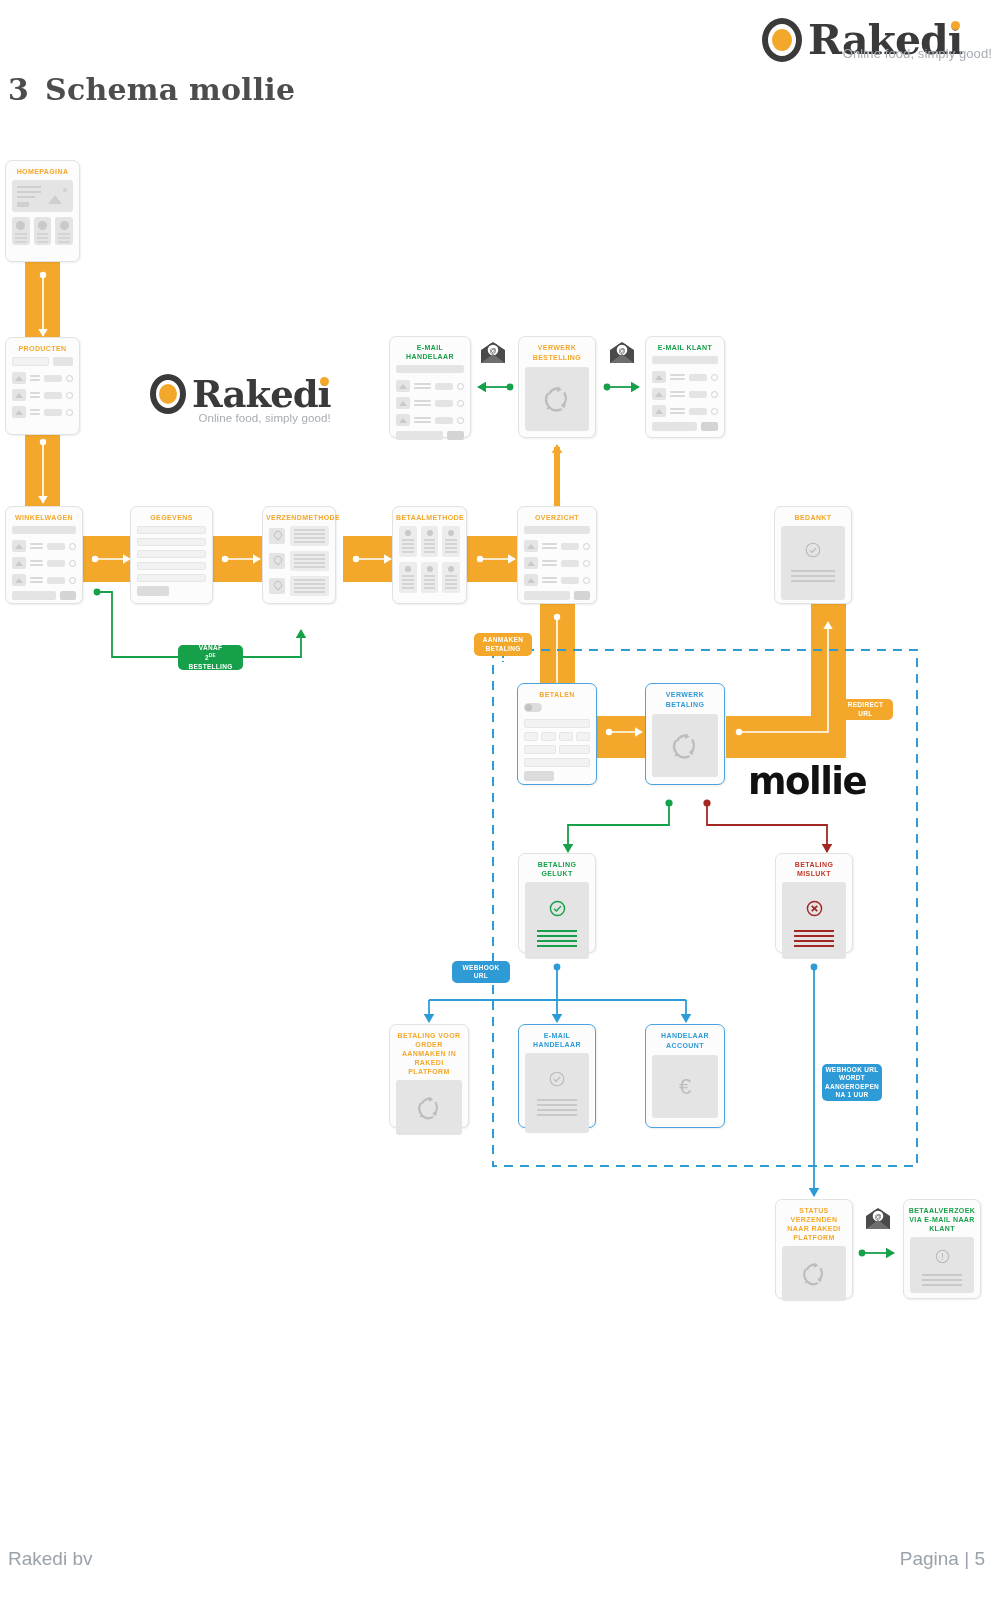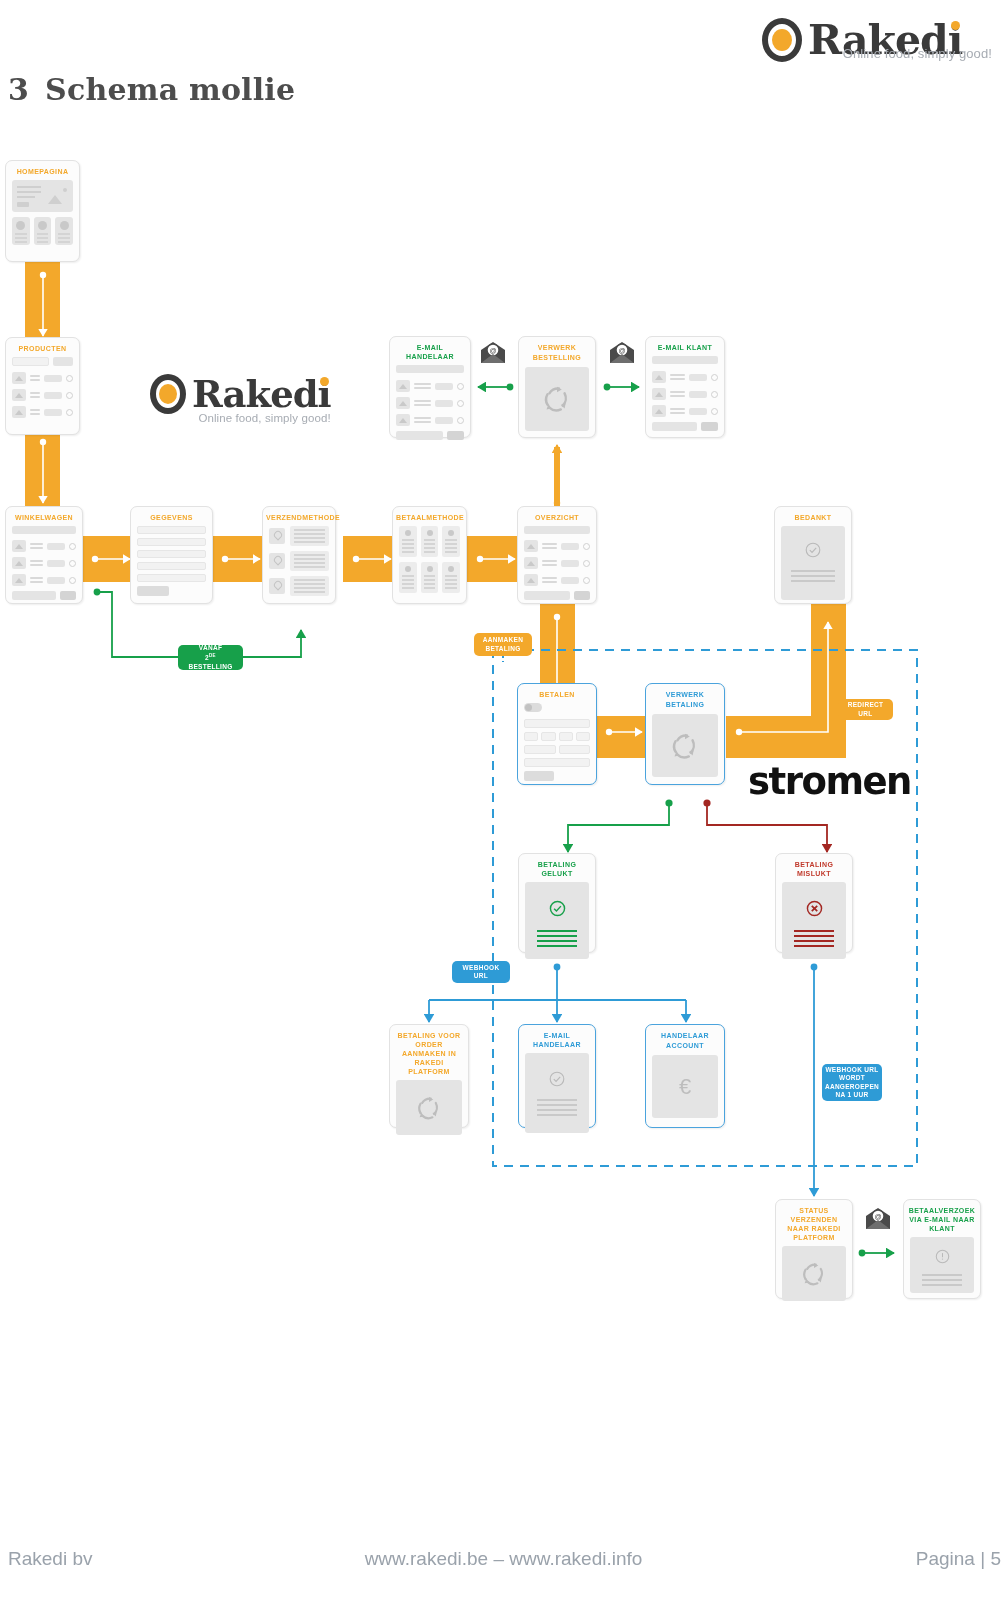--- a/index.html
+++ b/index.html
@@ -123,21 +123,21 @@
   
   .envelope { position:absolute; z-index:7; }
 
   
   #footer {
     position:absolute; left:0; top:1548px; width:1007px; height:40px;
     color:#9aa2ab; font-size:19px;
   }
   #footer .f-left   { position:absolute; left:8px;  top:0; }
   #footer .f-center { position:absolute; left:0; top:0; width:1007px; text-align:center; }
-  #footer .f-right  { position:absolute; right:6px; top:0;margin-left:20px; }
+  #footer .f-right  { position:absolute; right:22px; top:0;margin-left:20px; }
 </style>
 </head>
 <body>
 
 <div id="logo-header">
   <div class="logo-wrap">
     <div class="logo-mark">
       <div class="oval-out"></div>
         <div class="oval-in"></div>
     </div>
@@ -807,35 +807,34 @@
   </div>
 
   <div class="badge orange" style="left:474px; top:633px; width:58px; height:23px;">AANMAKEN BETALING</div>
 
   <div class="badge orange" style="left:838px; top:699px; width:55px; height:21px;">REDIRECT URL</div>
 
   <div class="badge blue" style="left:452px; top:961px; width:58px; height:22px;">WEBHOOK URL</div>
 
   <div class="badge blue" style="left:822px; top:1064px; width:60px; height:37px;">WEBHOOK URL WORDT AANGEROEPEN NA 1 UUR</div>
 
-  <div id="mollie-logo">stromen</div>
+  <div id="mollie-logo">mollie</div>
 
   <div id="rakedi-inline">
     <div class="logo-wrap">
       <div class="logo-mark">
         <div class="oval-out"></div>
           <div class="oval-in"></div>
       </div>
       <div class="logo-word">
         <span>Rakedi</span>
         <span class="dot"></span>
       </div>
     </div>
     <div class="logo-tag">Online food, simply good!</div>
   </div>
 
 </div>
 
 <div id="footer">
   <span class="f-left">Rakedi bv</span>
-  <span class="f-center">www.rakedi.be – www.rakedi.info</span>
   <span class="f-right">Pagina | 5</span>
 </div>
 
 </body></html>

